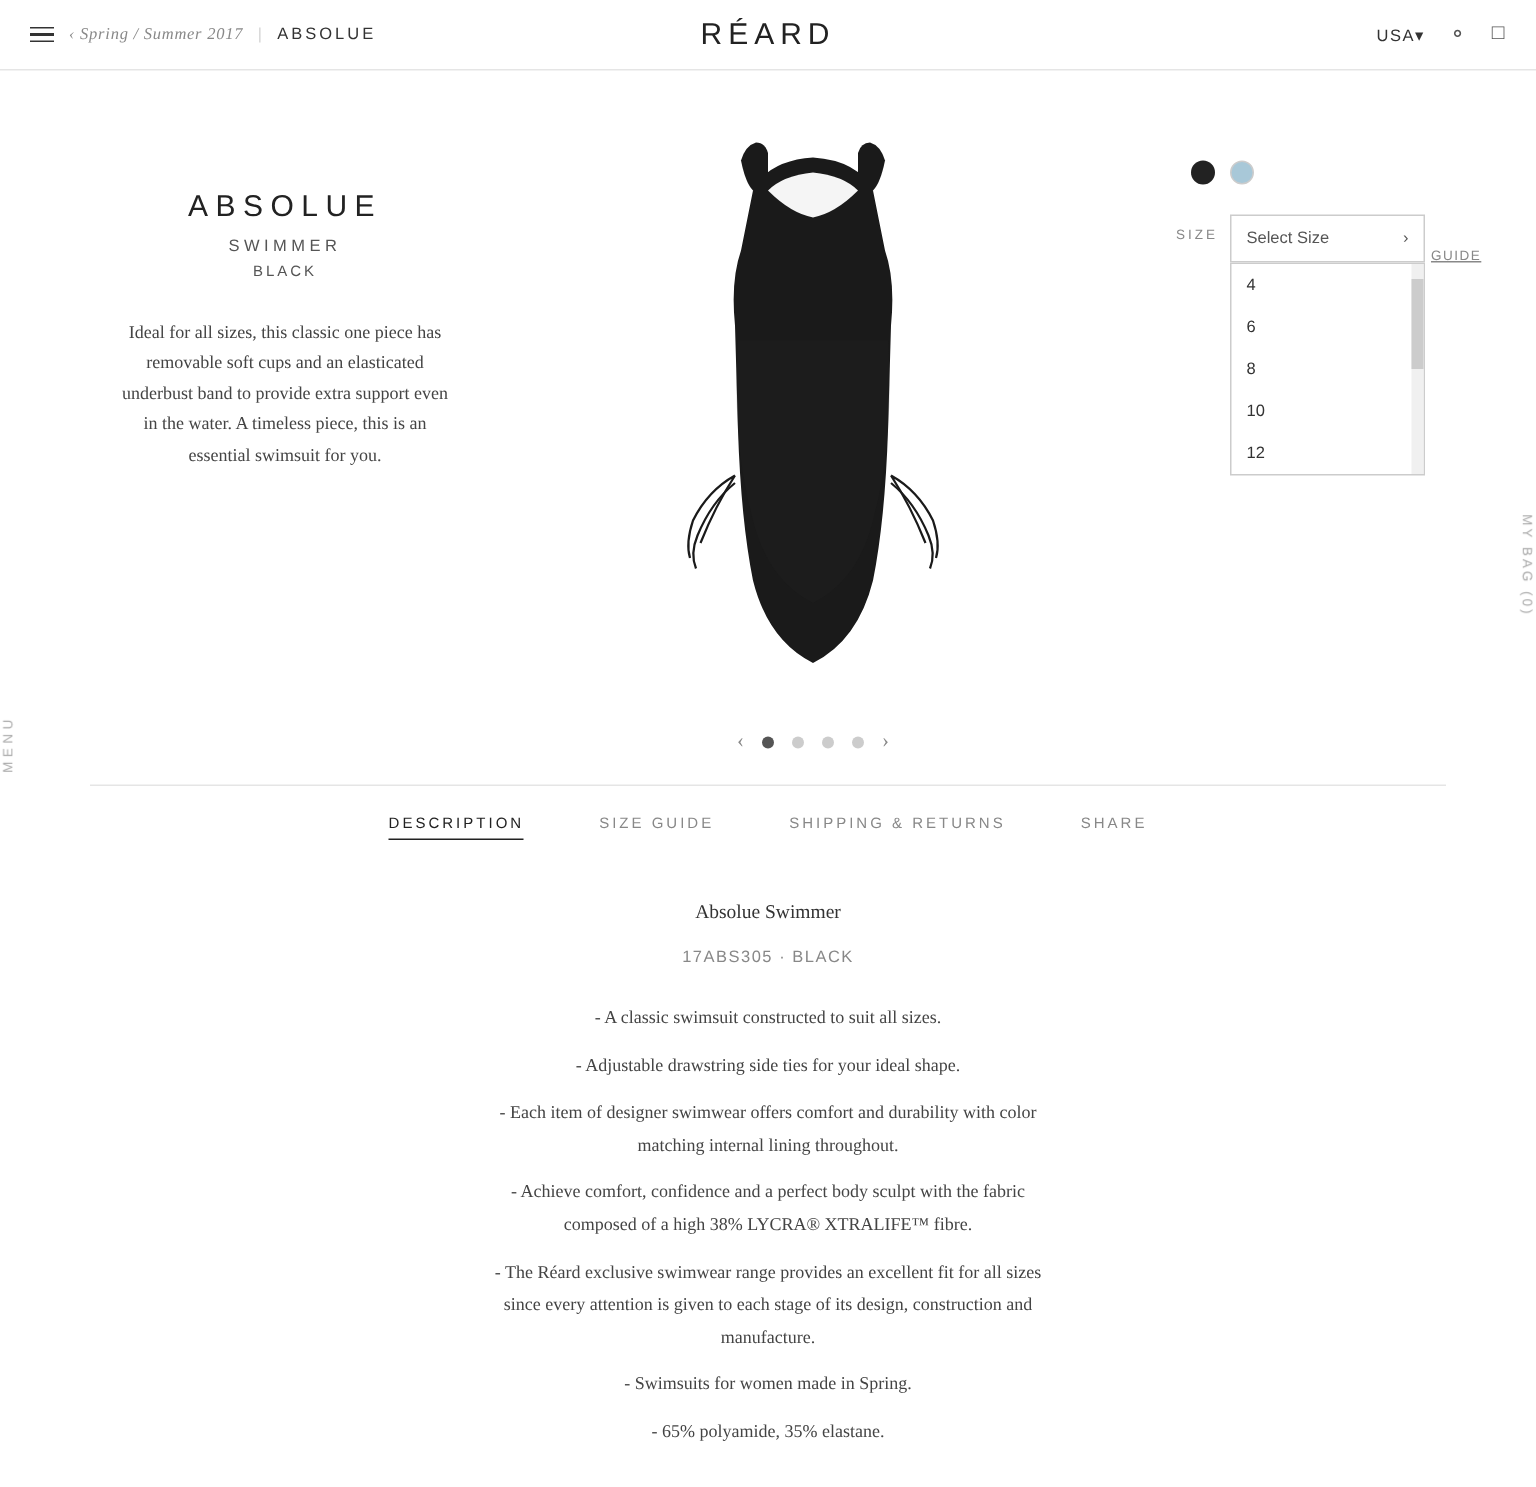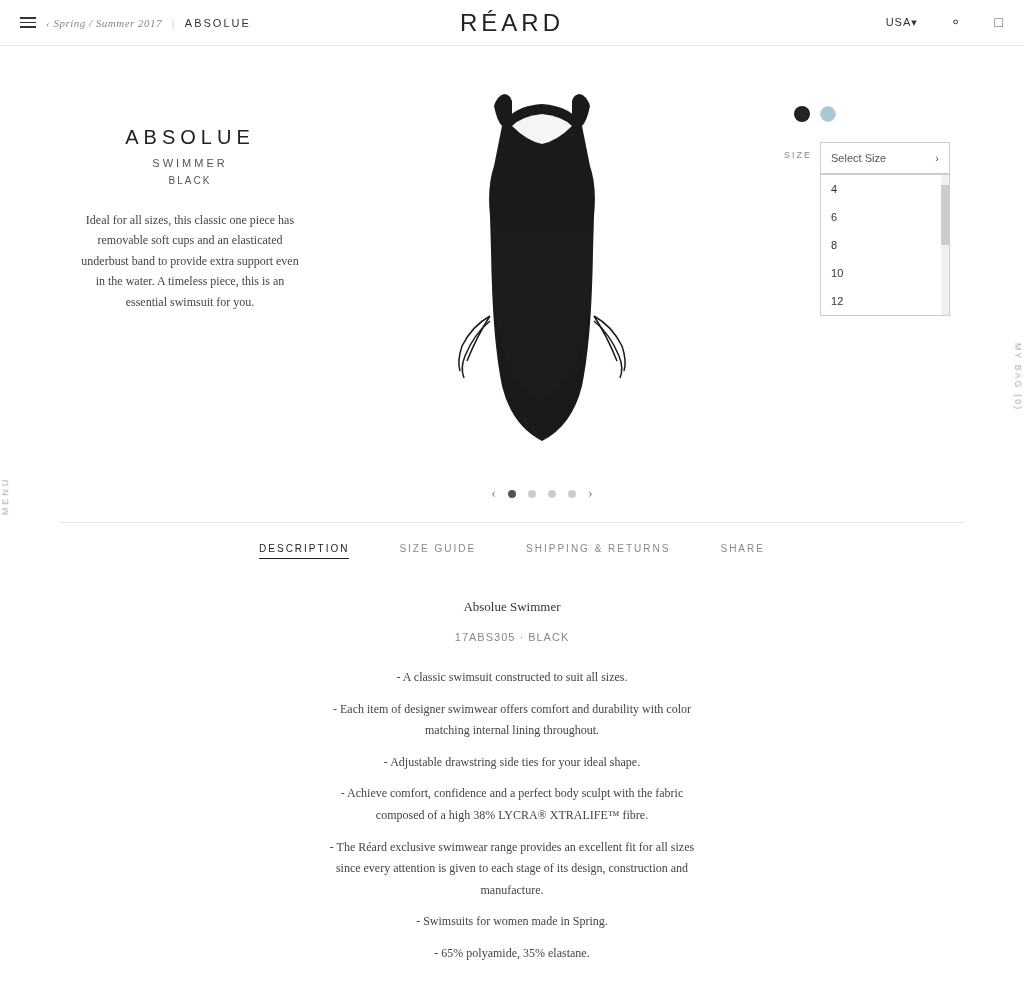--- a/index.html
+++ b/index.html
@@ -25,30 +25,30 @@
       display: flex; flex-direction: column; gap: 3px; cursor: pointer;
     }
     .hamburger span { display: block; width: 16px; height: 1.5px; background: #333; }
     .breadcrumb-text { font-size: 11px; color: #888; font-style: italic; }
     .breadcrumb-sep { color: #bbb; font-size: 11px; }
     .breadcrumb-current { font-size: 11px; letter-spacing: 2px; font-style: normal; color: #333; text-transform: uppercase; font-family: Arial, sans-serif; }
     .header-logo {
       position: absolute;
       left: 50%;
       transform: translateX(-50%);
-      font-size: 24px;
+      font-size: 20px;
       letter-spacing: 4px;
       font-family: Arial, sans-serif;
       font-weight: 400;
       color: #222;
     }
     .header-right {
       display: flex;
       align-items: center;
-      gap: 32px;
+      gap: 16px;
       font-size: 11px;
       letter-spacing: 1px;
     }
     .header-country { font-size: 11px; letter-spacing: 1px; color: #333; font-family: Arial, sans-serif; }
     .header-icon { font-size: 14px; color: #555; cursor: pointer; }
 
     
     .side-menu {
       position: fixed;
       left: 0;
@@ -207,21 +207,21 @@
     .size-left-label {
       font-size: 9px;
       letter-spacing: 2px;
       text-transform: uppercase;
       font-family: Arial, sans-serif;
       color: #888;
       margin-top: 8px;
     }
     .size-right {
       display: flex;
-      flex-direction: column;
+      flex-direction: row;
       gap: 4px;
     }
     .size-guide-right {
       font-size: 9px;
       letter-spacing: 1px;
       text-transform: uppercase;
       font-family: Arial, sans-serif;
       color: #888;
       cursor: pointer;
       text-decoration: underline;
@@ -405,19 +405,19 @@
   <span class="tab-item">SIZE GUIDE</span>
   <span class="tab-item">SHIPPING &amp; RETURNS</span>
   <span class="tab-item">SHARE</span>
 </div>
 
 <div class="product-detail">
   <div class="detail-product-name">Absolue Swimmer</div>
   <div class="detail-sku">17ABS305 · BLACK</div>
 
   <div class="detail-bullet">- A classic swimsuit constructed to suit all sizes.</div>
+  <div class="detail-bullet">- Adjustable drawstring side ties for your ideal shape.</div>
   <div class="detail-bullet">- Each item of designer swimwear offers comfort and durability with color<br>matching internal lining throughout.</div>
-  <div class="detail-bullet">- Adjustable drawstring side ties for your ideal shape.</div>
   <div class="detail-bullet">- Achieve comfort, confidence and a perfect body sculpt with the fabric<br>composed of a high 38% LYCRA® XTRALIFE™ fibre.</div>
   <div class="detail-bullet">- The Réard exclusive swimwear range provides an excellent fit for all sizes<br>since every attention is given to each stage of its design, construction and<br>manufacture.</div>
   <div class="detail-bullet">- Swimsuits for women made in Spring.</div>
   <div class="detail-bullet">- 65% polyamide, 35% elastane.</div>
 </div>
 
 </body></html>

